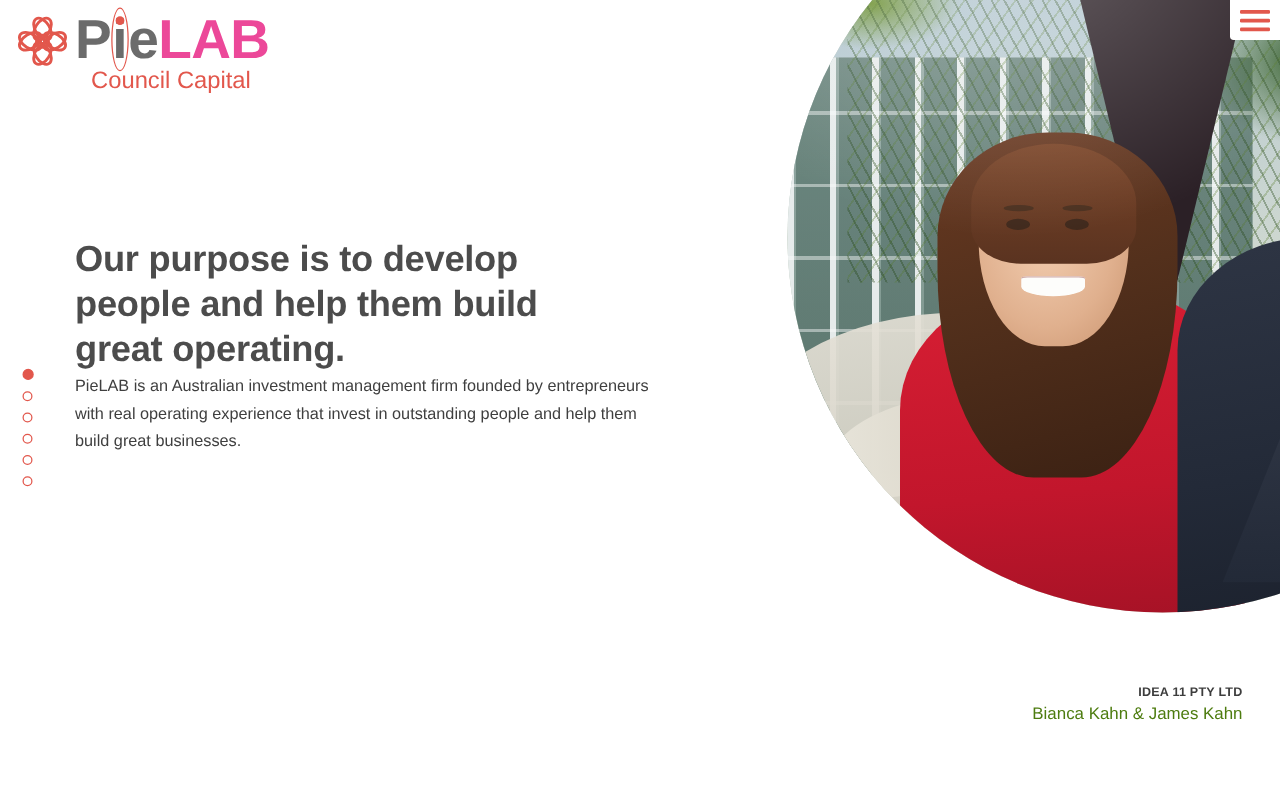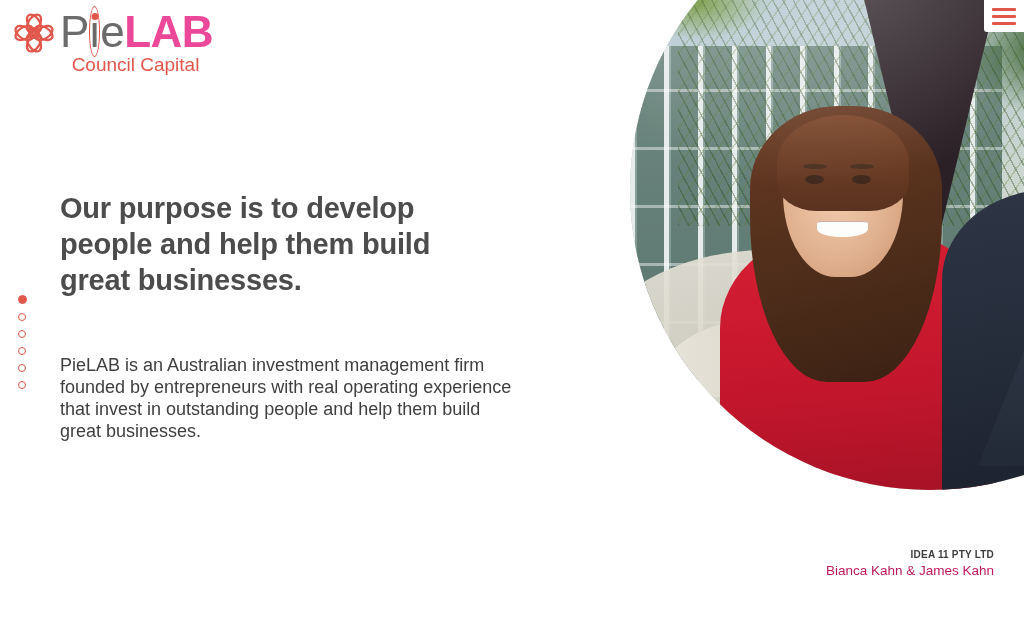--- a/index.html
+++ b/index.html
@@ -215,21 +215,21 @@
   
   #logo { position: absolute; left: 12px; top: 8px; z-index: 30; }
   #logo-row { display: flex; align-items: flex-start; }
   #logo-mark { width: 44px; height: 46px; flex: none; margin-top: 2px; }
   #logo-words { margin-left: 4px; }
   #wordmark {
     font-size: 44px; line-height: 48px;
     font-weight: 700; letter-spacing: -0.5px;
     white-space: nowrap;
   }
-  #wordmark .pie { color: #6b6b6b; font-weight: 400; }
+  #wordmark .pie { color: #6b6b6b; font-weight: 700; }
   #wordmark .dot { color: #E2574C; }
   #wordmark .lab { color: #ec4899; font-weight: 800; }
   #tagline {
     color: #E2574C;
     font-size: 19px;
     line-height: 22px;
     text-align: center;
     margin-top: -2px;
     padding-right: 2px;
     white-space: nowrap;
@@ -282,22 +282,21 @@
   }
   #typewriter .tw-line2 .typed { color: #E2574C; }
   #typewriter .caret {
     display: inline-block;
     width: 1.6px; height: 15px;
     background: #3a3a3a;
     vertical-align: -2px;
     margin: 0 1px 0 -2px;
   }
   #body-copy {
-    margin-top: 56px;
-    font-size: 18px;
+    font-size: 13px;
     line-height: 22px;
     color: #3f3f3f;
     max-width: 460px;
   }
 
   
   #photo-caption {
     position: absolute;
     right: 30px; bottom: 62px;
     text-align: right;
@@ -305,21 +304,21 @@
   }
   #caption-company {
     font-size: 10px;
     font-weight: 700;
     color: #3d3d3d;
     letter-spacing: .2px;
   }
   #caption-people {
     margin-top: 3px;
     font-size: 13.5px;
-    color: #be185d;
+    color: #4d7c0f;
   }
 </style>
 </head>
 <body>
 
 <div id="page">
 
   <div id="hero-circle">
     <div id="hero-photo">
       <div class="bg-sky"></div>
@@ -381,21 +380,21 @@
   <div id="slider-dots">
     <span class="dot active"></span>
     <span class="dot"></span>
     <span class="dot"></span>
     <span class="dot"></span>
     <span class="dot"></span>
     <span class="dot"></span>
   </div>
 
   <div id="content">
-    <h1 id="headline">Our purpose is to develop people and help them build great businesses.</h1>
+    <h1 id="headline">Our purpose is to develop people and help them build great operating.</h1>
 
 
     <p id="body-copy">PieLAB is an Australian investment management firm founded by entrepreneurs with real operating experience that invest in outstanding people and help them build great businesses.</p>
   </div>
 
   <div id="photo-caption">
     <div id="caption-company">IDEA 11 PTY LTD</div>
     <div id="caption-people">Bianca Kahn &amp; James Kahn</div>
   </div>
 

